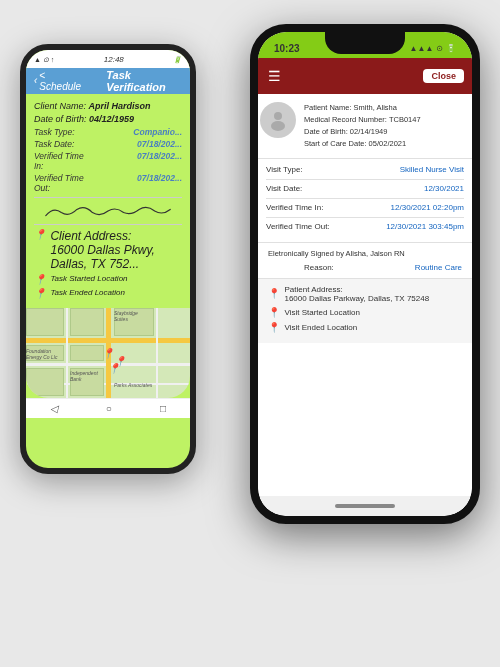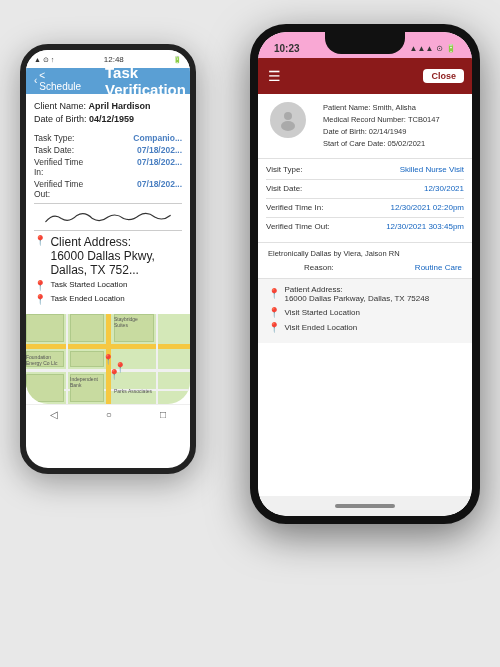--- a/index.html
+++ b/index.html
@@ -20,26 +20,27 @@
       height: 620px;
     }
 
     
     .phone1 {
       position: absolute;
       left: 0;
       top: 20px;
       width: 176px;
       height: 430px;
-      background: #ffffff;
+      background: #bef264;
       border-radius: 28px;
       box-shadow: 0 8px 32px rgba(0,0,0,0.35);
       border: 6px solid #222;
       overflow: hidden;
       z-index: 1;
+      font-style: italic;
     }
 
     .phone1-status-bar {
       background: #fff;
       display: flex;
       align-items: center;
       justify-content: space-between;
       padding: 4px 8px 2px 8px;
       font-size: 8px;
       color: #333;
@@ -64,35 +65,34 @@
     .phone1-back-btn {
       color: #fff;
       font-size: 10px;
       display: flex;
       align-items: center;
       gap: 2px;
     }
 
     .phone1-nav-title {
       color: #fff;
-      font-size: 15px;
+      font-size: 11px;
       font-weight: bold;
       margin-left: 24px;
     }
 
     .phone1-content {
       padding: 6px 8px;
       font-size: 9px;
       color: #222;
       flex: 1;
       overflow: hidden;
     }
 
     .phone1-client-info {
-      margin-bottom: 6px;
       line-height: 1.5;
     }
 
     .phone1-client-info .bold { font-weight: bold; }
 
     .phone1-field-row {
       display: flex;
       justify-content: space-between;
       margin-bottom: 2px;
       font-size: 8.5px;
@@ -221,21 +221,21 @@
     .phone2-screen {
       background: #f0f0f0;
       height: 100%;
       border-radius: 28px;
       overflow: hidden;
       display: flex;
       flex-direction: column;
     }
 
     .phone2-status-bar {
-      background: #f9a8d4;
+      background: #84cc16;
       display: flex;
       align-items: center;
       justify-content: space-between;
       padding: 10px 16px 2px 16px;
       font-size: 9px;
       color: #333;
       height: 26px;
     }
 
     .phone2-status-time { font-weight: bold; font-size: 10px; }
@@ -274,23 +274,23 @@
     .phone2-content {
       flex: 1;
       overflow: hidden;
       background: #fff;
       padding: 0;
     }
 
     .phone2-patient-section {
       display: flex;
       align-items: flex-start;
-      padding: 8px 12px;
+      padding: 8px 2px;
       border-bottom: 1px solid #e0e0e0;
-      gap: 17px;
+      gap: 8px;
     }
 
     .patient-avatar {
       width: 36px;
       height: 36px;
       background: #ccc;
       border-radius: 50%;
       flex-shrink: 0;
       display: flex;
       align-items: center;
@@ -543,21 +543,21 @@
             <span class="phone2-field-value">12/30/2021 02:20pm</span>
           </div>
           <div class="field-divider"></div>
           <div class="phone2-field-row">
             <span class="phone2-field-label">Verified Time Out:</span>
             <span class="phone2-field-value">12/30/2021 303:45pm</span>
           </div>
         </div>
 
         <div class="phone2-signed-section">
-          <div class="signed-text">Eletronically Dallas by Viera, Jaison RN</div>
+          <div class="signed-text">Eletronically Signed by Alisha, Jaison RN</div>
           <div class="reason-row">
             <span class="reason-label">Reason:</span>
             <span class="reason-value">Routine Care</span>
           </div>
         </div>
 
         <div class="phone2-address-section">
           <div class="phone2-address-row">
             <span class="pin-red">📍</span>
             <div>

